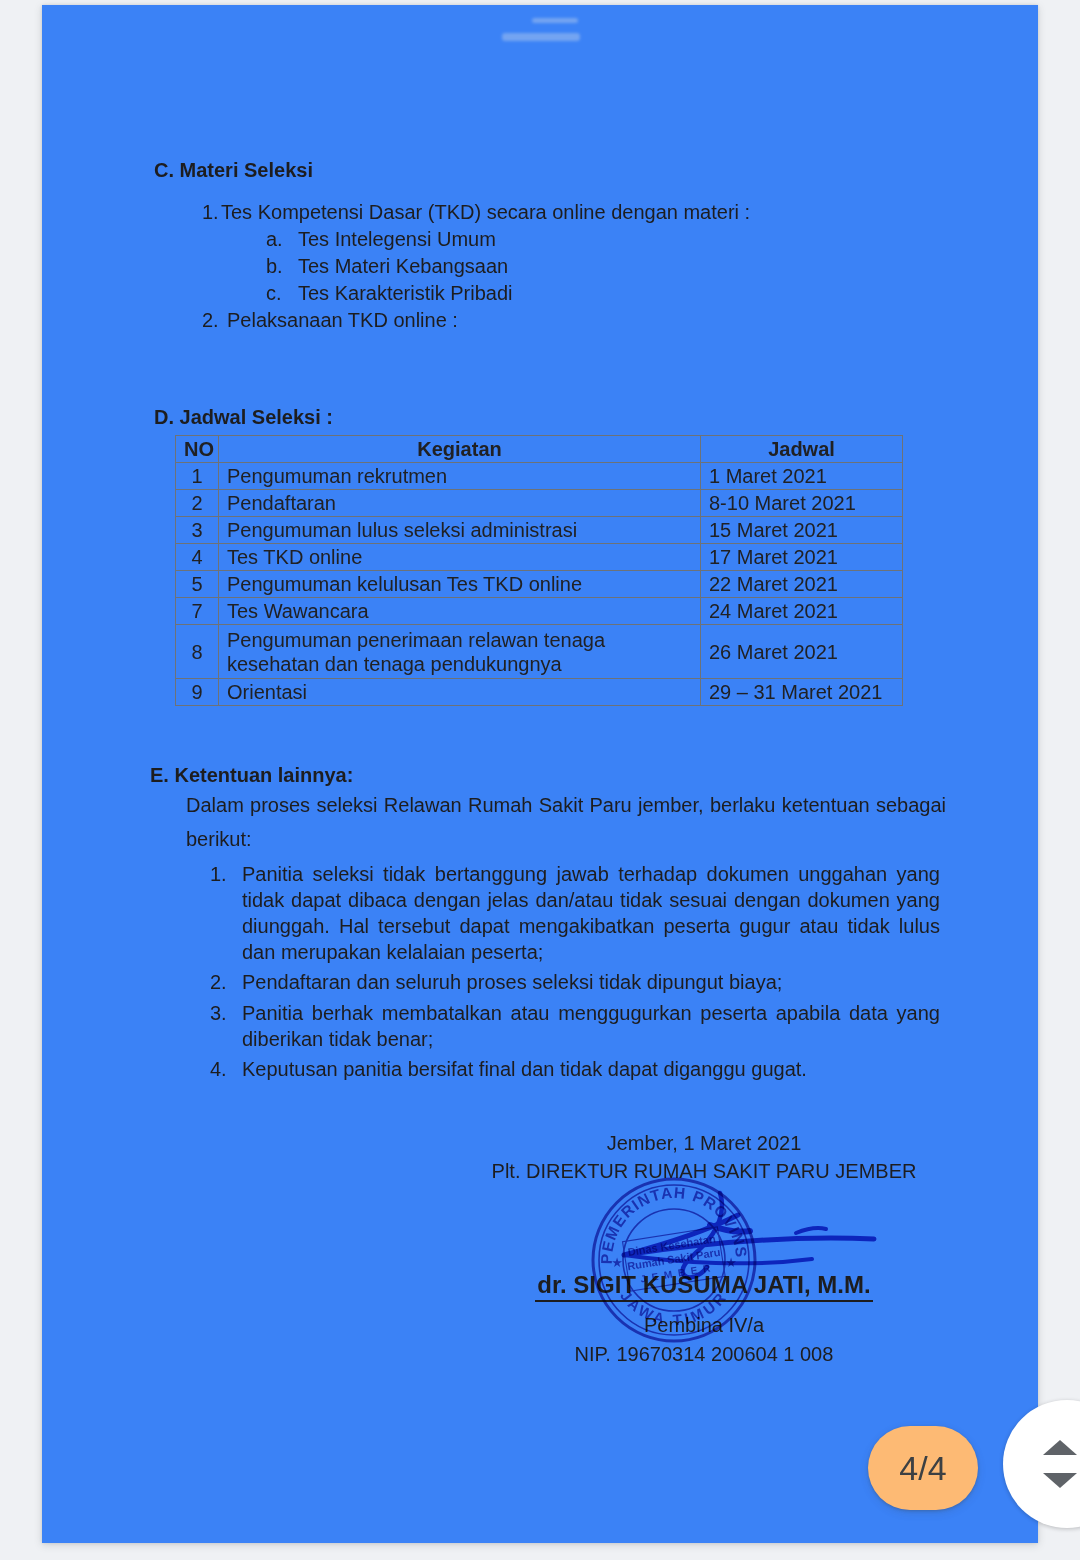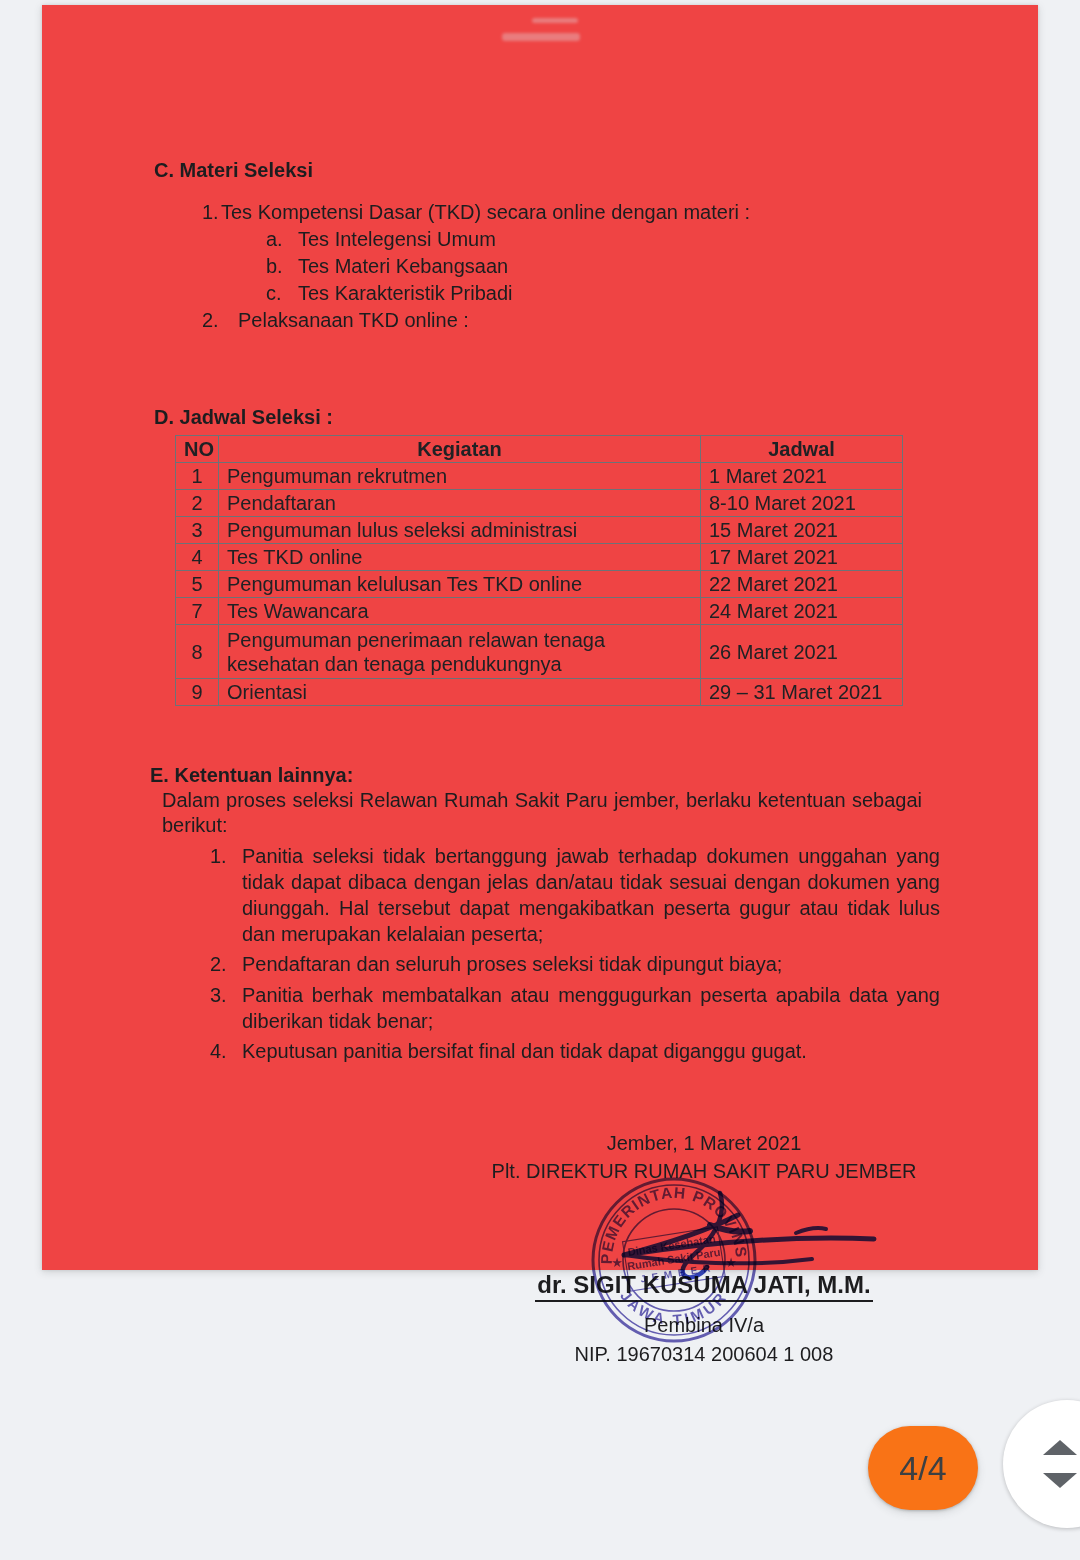--- a/index.html
+++ b/index.html
@@ -1,18 +1,18 @@
 <!DOCTYPE html>
 <html><head>
 <meta charset="utf-8">
 <style>
   html,body{margin:0;padding:0;width:1080px;height:1560px;overflow:hidden;
     background:#eff1f4;font-family:"Liberation Sans","DejaVu Sans",sans-serif;}
   *{box-sizing:border-box;}
-  .page{position:absolute;left:42px;top:5px;width:996px;height:1265px;background:#ef4444;
+  .page{position:absolute;left:42px;top:5px;width:996px;height:1538px;background:#3b82f6;
     box-shadow:0 0 3px rgba(0,0,0,.10),0 2px 8px rgba(60,64,67,.18);color:#1d1d1f;}
   .abs{position:absolute;}
   .h{font-weight:bold;font-size:20px;line-height:26px;}
   .body-text{font-size:20px;line-height:27px;}
   
   .li{display:flex;align-items:flex-start;}
   .num-c{flex:0 0 19px;}
   .sub{margin-left:64px;}
   .sub .letter{flex:0 0 32px;}
   .just{text-align:justify;}
@@ -20,39 +20,39 @@
   table.sched{border-collapse:collapse;table-layout:fixed;width:727px;margin:5px 0 0 21px;
     font-size:20px;color:#202124;}
   table.sched td,table.sched th{border:1px solid #6d7277;padding:0 8px;line-height:24px;
     vertical-align:middle;overflow:hidden;}
   table.sched th{font-weight:bold;text-align:center;height:27px;}
   table.sched td{height:27px;}
   td.c-no{text-align:center;padding:0 2px;}
   td.c-date{padding-left:11px;}
   tr.double td{height:54px;}
   
-  .e-intro{margin-left:12px;width:760px;line-height:25px;}
+  .e-intro{margin-left:36px;width:760px;line-height:34px;}
   .e-items{margin-left:60px;margin-top:5px;width:730px;}
   .e-items .li{margin-bottom:4px;}
   .num-e{flex:0 0 32px;}
   .e-items .li>div{width:698px;line-height:26px;}
   
   .sig{width:524px;text-align:center;font-size:20px;line-height:28px;}
   .sig .name{font-weight:bold;border-bottom:2.5px solid #1d1d1f;display:inline-block;
     padding:0 2px 1px 2px;font-size:24px;}
   .sig .spacer{height:86px;}
   
   .stamp{mix-blend-mode:multiply;opacity:.88;}
   .ink{mix-blend-mode:multiply;opacity:.95;}
   
   .artifact{filter:blur(1.5px);opacity:.35;}
   .artifact span{display:inline-block;background:#dfe5e9;border-radius:3px;}
   
   .pill{position:absolute;left:868px;top:1426px;width:110px;height:84px;border-radius:42px;
-    background:#f97316;box-shadow:0 1px 3px rgba(60,64,67,.3),0 3px 8px rgba(60,64,67,.15);
+    background:#fdba74;box-shadow:0 1px 3px rgba(60,64,67,.3),0 3px 8px rgba(60,64,67,.15);
     display:flex;align-items:center;justify-content:center;font-size:34px;color:#3c4043;}
   .scroller{position:absolute;left:1003px;top:1400px;width:128px;height:128px;border-radius:50%;
     background:#fff;box-shadow:0 1px 4px rgba(0,0,0,.22);display:flex;flex-direction:column;
     align-items:center;justify-content:center;padding-right:14px;}
   .tri-up{width:0;height:0;border-left:17px solid transparent;border-right:17px solid transparent;
     border-bottom:15px solid #5f6368;margin-bottom:18px;cursor:pointer;}
   .tri-down{width:0;height:0;border-left:17px solid transparent;border-right:17px solid transparent;
     border-top:15px solid #5f6368;cursor:pointer;}
 </style>
 </head>
@@ -79,21 +79,21 @@
       <div class="li sub">
         <span class="letter">b.</span>
         <span>Tes Materi Kebangsaan</span>
       </div>
       <div class="li sub">
         <span class="letter">c.</span>
         <span>Tes Karakteristik Pribadi</span>
       </div>
       <div class="li">
         <span class="num-c">2.</span>
-        <span style="margin-left:17px;">Pelaksanaan TKD online :</span>
+        <span style="margin-left:6px;">Pelaksanaan TKD online :</span>
       </div>
     </div>
   </div>
 
   <div class="abs" style="left:112px;top:399px;width:812px;">
     <div class="h">D. Jadwal Seleksi :</div>
     <table class="sched">
       <colgroup>
           <col style="width:43px">
           <col style="width:482px">

